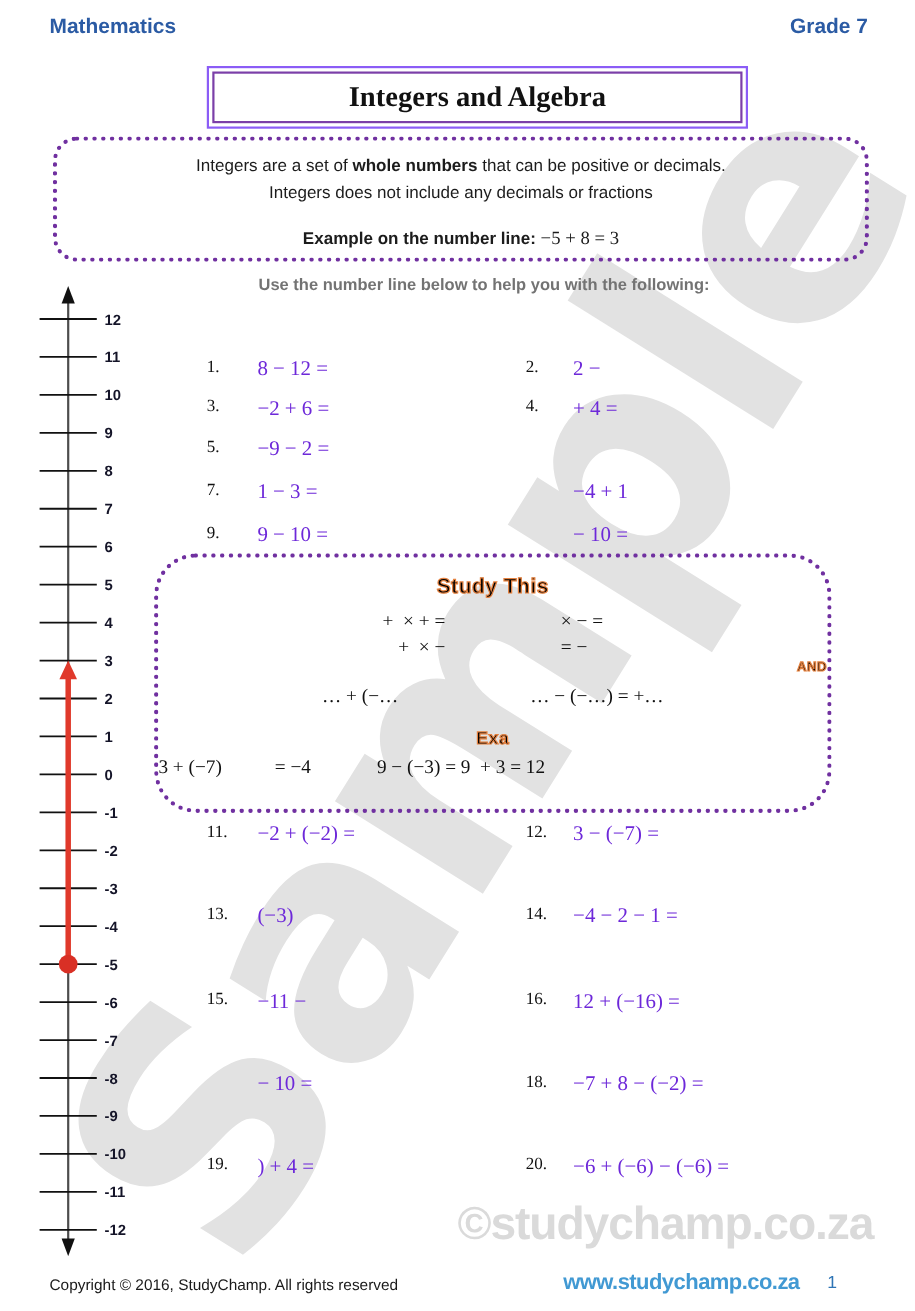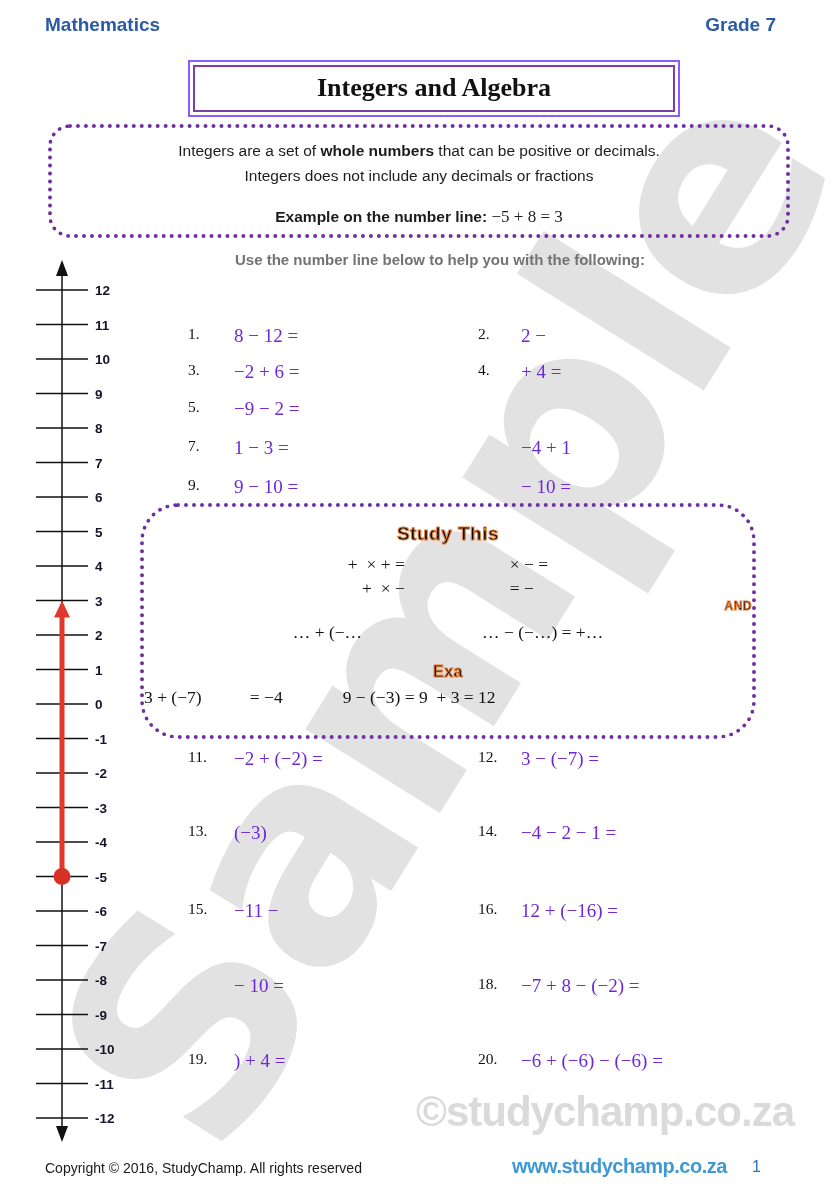--- a/index.html
+++ b/index.html
@@ -14,21 +14,21 @@
              font-size:290px;color:#e2e2e2;white-space:nowrap;letter-spacing:-6px;}
   .wm-site{position:absolute;top:1088px;right:38px;
            font-family:"Liberation Sans",sans-serif;font-weight:700;
            font-size:42px;color:#dadada;letter-spacing:-1px;}
 
   
   .content{position:absolute;inset:0;z-index:1;}
 
   .hdr{position:absolute;top:14px;font-size:19px;font-weight:700;color:#2b5ba4;}
   .hdr-left{left:45px;}
-  .hdr-right{right:56px;margin-left:28px;}
+  .hdr-right{right:43px;margin-left:28px;}
 
   .title-box{position:absolute;left:188px;top:60px;width:488px;
              border:2px solid #8b5cf6;background:transparent;}
   .title-inner{border:2px solid #7b3fa8;margin:3px;text-align:center;
                font-family:"Liberation Serif",serif;font-weight:700;
                font-size:26px;color:#111;padding:6px 0 7px 0;}
 
   .intro-box{position:absolute;left:48px;top:124px;width:734px;height:106px;
              border:4px dotted #7030a0;border-radius:22px;
              text-align:center;color:#1c1c1c;font-size:15.5px;}

